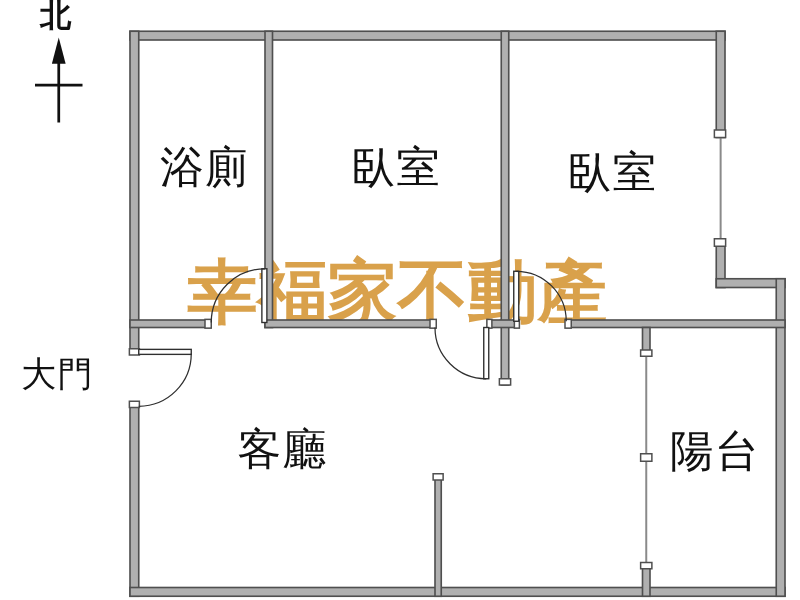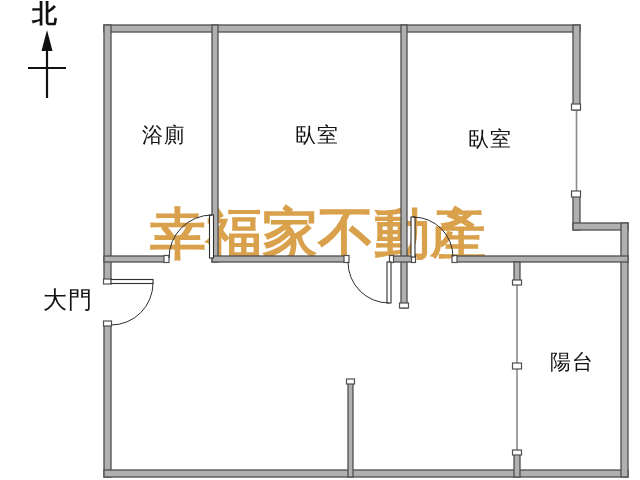--- a/index.html
+++ b/index.html
@@ -8,21 +8,21 @@
     overflow:hidden;font-family:"Liberation Sans","DejaVu Sans",sans-serif;
   }
   
   .watermark{
     position:absolute;left:150px;top:206px;
     font-size:56px;font-weight:bold;letter-spacing:0px;
     color:#d9a14b;white-space:nowrap;z-index:1;line-height:1;
   }
   .plan-svg{position:absolute;left:0;top:0;z-index:2;}
   .room-label{
-    position:absolute;z-index:3;color:#111111;font-size:21px;
+    position:absolute;z-index:3;color:#111111;font-size:35px;
     letter-spacing:1px;white-space:nowrap;line-height:1;
     transform:translate(-50%,-50%);
   }
   .compass{position:absolute;left:0;top:0;z-index:3;}
   .compass-label{
     position:absolute;left:32px;top:1px;font-size:25px;font-weight:bold;
     color:#111;line-height:1;
   }
 </style>
 </head>
@@ -94,16 +94,17 @@
       <path d="M 212 215 A 43 43 0 0 0 169 258"></path>
       <path d="M 153 283 A 42 42 0 0 1 111 325"></path>
       <path d="M 348 262 A 41 41 0 0 0 389 303"></path>
       <path d="M 413 217 A 40 40 0 0 1 453 257"></path>
     </g>
   </svg>
 
   <div class="room-label" style="left:164px;top:134px;">浴廁</div>
   <div class="room-label" style="left:317px;top:134px;">臥室</div>
   <div class="room-label" style="left:490px;top:138px;">臥室</div>
-  <div class="room-label" style="left:68px;top:300px;font-size:24px;">大門</div>
+  <div class="room-label" style="left:46px;top:300px;font-size:28px;">大門</div>
+  <div class="room-label" style="left:226px;top:360px;">客廳</div>
   <div class="room-label" style="left:572px;top:361px;">陽台</div>
 
 </div>
 
 </body></html>

